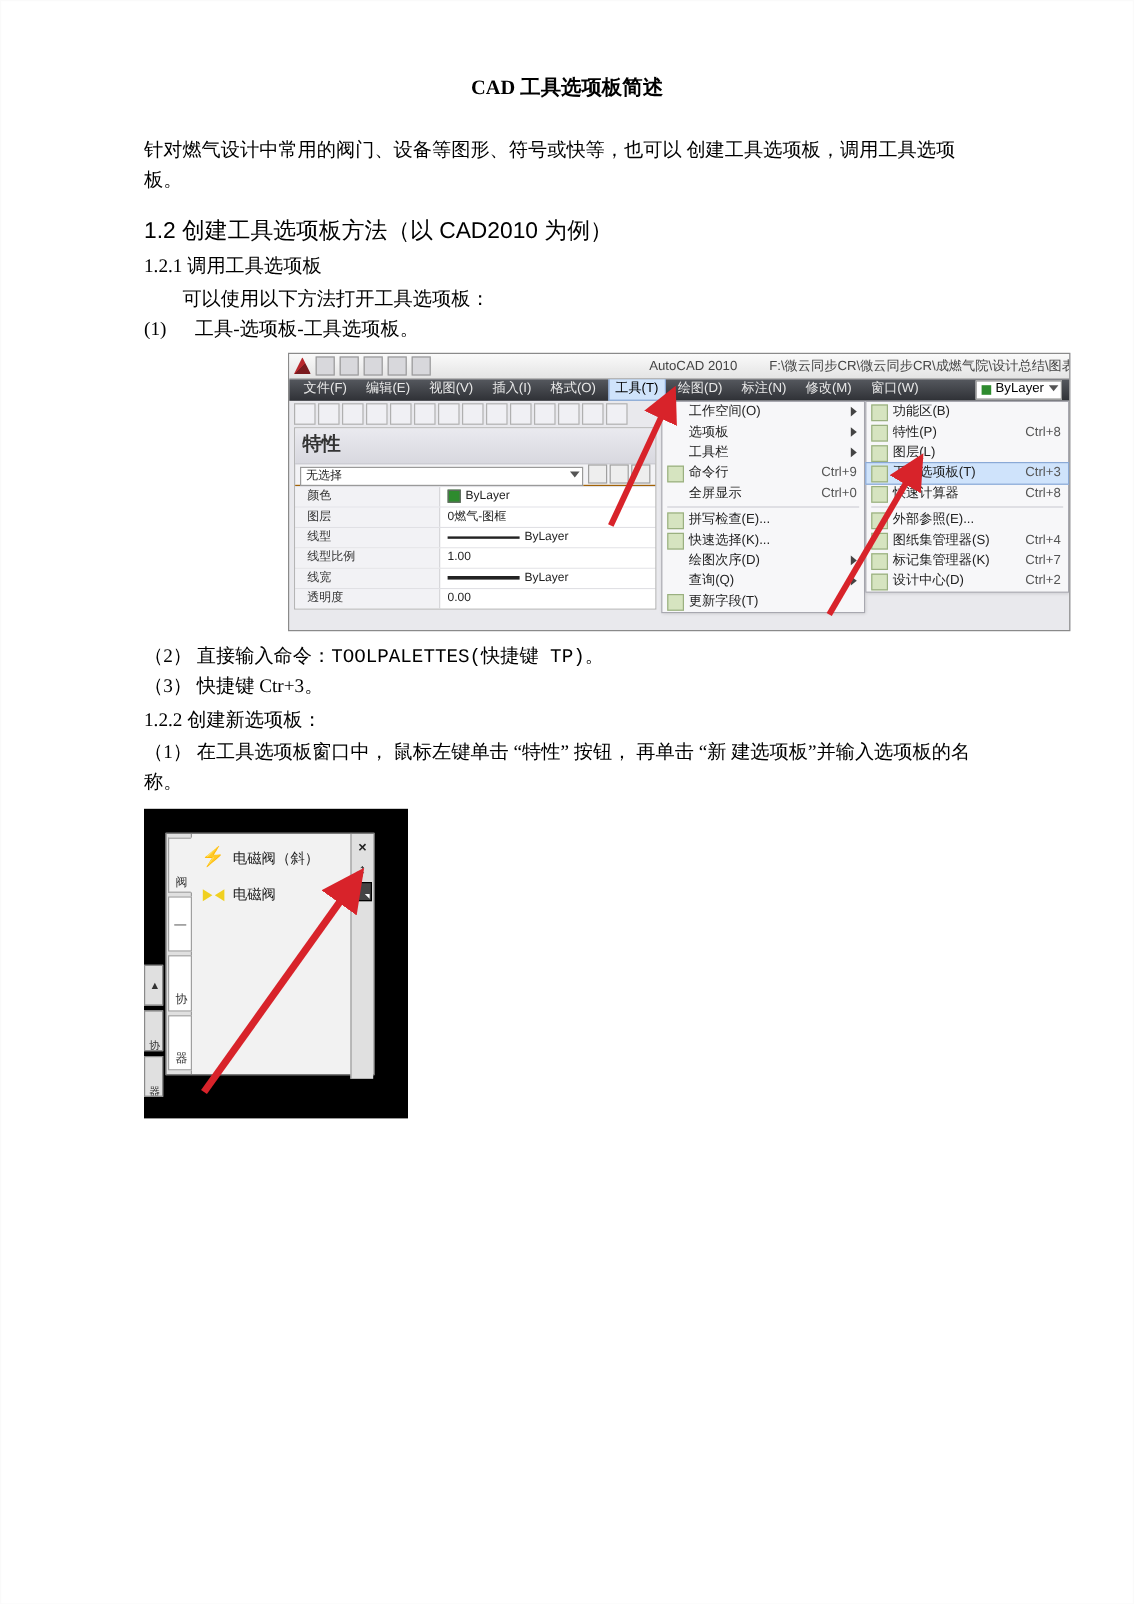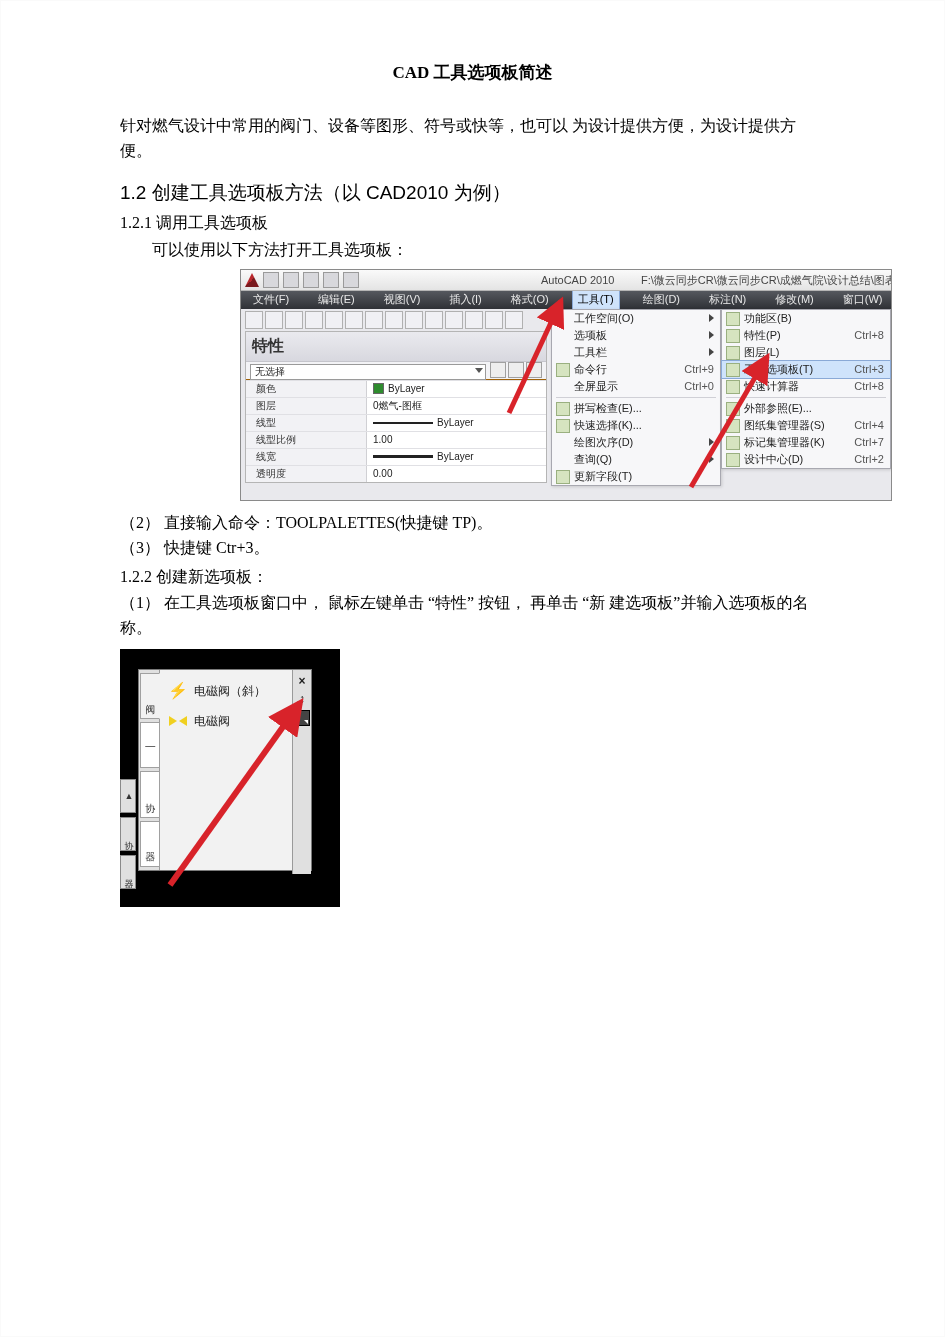--- a/index.html
+++ b/index.html
@@ -41,21 +41,21 @@
     margin: 4px 0 2px 0;
   }
   .indent-1 {
     padding-left: 2em;
   }
   .list-num {
     display: inline-block;
     min-width: 2.4em;
   }
   .mono {
-    font-family: Liberation Serif, serif;
+    font-family: Liberation Mono, monospace;
   }
 
   
   .shot1-wrap {
     margin: 6px 0 10px 120px;
     width: 529px;
   }
   .shot1 {
     width: 650px;
     height: 230px;
@@ -101,21 +101,21 @@
     font-size: 11px;
     color: #444;
     white-space: nowrap;
   }
   .shot1 .menubar {
     height: 18px;
     background: linear-gradient(#55585e, #2f3136);
     color: #e8e8e8;
     display: flex;
     align-items: center;
-    gap: 17px;
+    gap: 4px;
     padding-left: 6px;
     font-size: 11px;
   }
   .shot1 .menubar .menu-item {
     padding: 0 6px;
     white-space: nowrap;
   }
   .shot1 .menubar .menu-item.active {
     background: #cfe3fb;
     color: #000;
@@ -494,27 +494,31 @@
     pointer-events: none;
   }
 </style>
 </head>
 <body>
 
 <div class="page">
 
   <div class="doc-title">CAD 工具选项板简述</div>
 
-  <div class="intro">针对燃气设计中常用的阀门、设备等图形、符号或快等，也可以 为设计提供方便，为设计提供方便。</div>
+  <div class="intro">针对燃气设计中常用的阀门、设备等图形、符号或快等，也可以 创建工具选项板，调用工具选项板。</div>
 
   <div class="section-heading">1.2 创建工具选项板方法（以 CAD2010 为例）</div>
 
   <div class="subheading">1.2.1 调用工具选项板</div>
   <div class="indent-1">可以使用以下方法打开工具选项板：</div>
 
+  <div>
+    <span class="list-num">(1)</span>
+    <span>工具-选项板-工具选项板。</span>
+  </div>
 
   <div class="shot1-wrap">
     <div class="shot1">
       <div class="titlebar">
         <span class="acad-icon"></span>
         <span class="qat-icon"></span>
         <span class="qat-icon"></span>
         <span class="qat-icon"></span>
         <span class="qat-icon"></span>
         <span class="qat-icon"></span>

